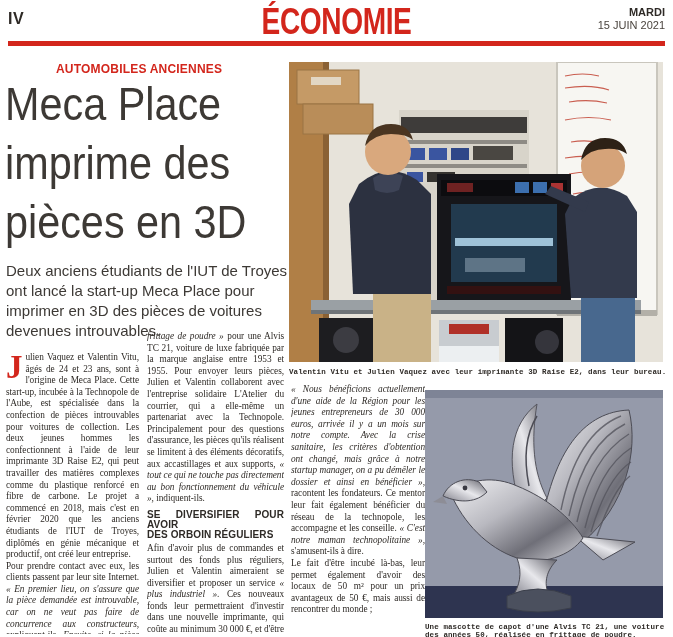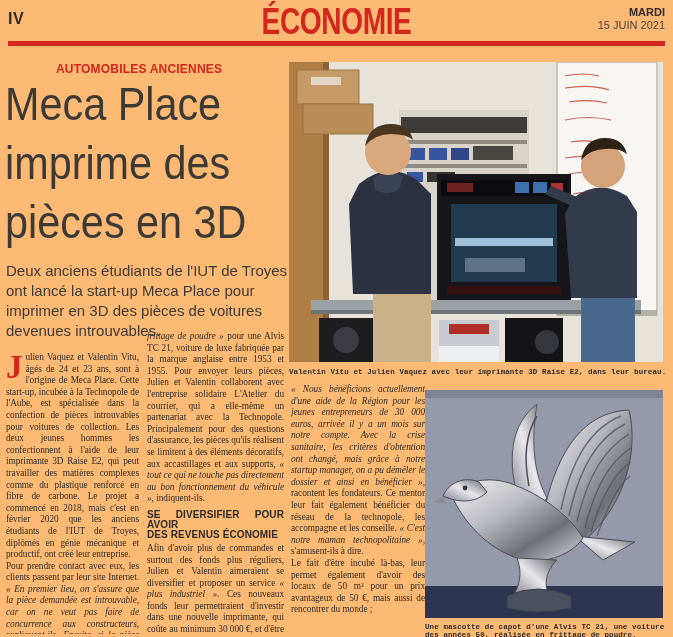--- a/index.html
+++ b/index.html
@@ -1,19 +1,19 @@
 <!DOCTYPE html>
 <html lang="fr"><head>
 <meta charset="utf-8">
 <style>
   * { margin:0; padding:0; box-sizing:border-box; }
   html,body { background:#777; }
   .page {
     position:relative; width:673px; height:637px; overflow:hidden;
-    background:#fdba74; color:#2e2a26;
+    background:#ffffff; color:#2e2a26;
     font-family:"Liberation Sans", sans-serif;
     margin:0 auto;
   }
   
   .masthead { position:absolute; left:8px; right:8px; top:0; height:40px; }
   .page-num { position:absolute; left:0; top:10px; font-size:16px; font-weight:bold; letter-spacing:.5px; }
   .section-title {
     position:absolute; left:0; right:0; top:1px; text-align:center;
     font-size:36px; font-weight:bold; color:#d3261c;
     transform:scaleX(.78); transform-origin:center; letter-spacing:-.5px;
@@ -85,21 +85,21 @@
   <div class="deck">Deux anciens étudiants de l'IUT de Troyes ont lancé la start-up Meca Place pour imprimer en 3D des pièces de voitures devenues introuvables.</div>
 
   <div class="col" id="col1">
       <p><span class="dropcap">J</span><span>ulien Vaquez et Valentin Vitu, âgés de 24 et 23 ans, sont à l'origine de Meca Place. Cette start-up, incubée à la Technopole de l'Aube, est spécialisée dans la confection de pièces introuvables pour voitures de collection. Les deux jeunes hommes les confectionnent à l'aide de leur imprimante 3D Raise E2, qui peut travailler des matières complexes comme du plastique renforcé en fibre de carbone. Le projet a commencé en 2018, mais c'est en février 2020 que les anciens étudiants de l'IUT de Troyes, diplômés en génie mécanique et productif, ont créé leur entreprise.</span></p>
       <p><span>Pour prendre contact avec eux, les clients passent par leur site Internet. </span><span class="it">« En premier lieu, on s'assure que la pièce demandée est introuvable, car on ne veut pas faire de concurrence aux constructeurs, </span><span>expliquent-ils. </span><span class="it">Ensuite, si la pièce l'est réellement, on estime le prix de fabrication, puis si le client est toujours partant, il nous envoie la pièce et commence alors la modélisation. » </span></p>
     </div>
   <div class="col" id="col2">
       <p><span class="it">frittage de poudre » </span><span>pour une Alvis TC 21, voiture de luxe fabriquée par la marque anglaise entre 1953 et 1955. Pour envoyer leurs pièces, Julien et Valentin collaborent avec l'entreprise solidaire L'Atelier du courrier, qui a elle-même un partenariat avec la Technopole. Principalement pour des questions d'assurance, les pièces qu'ils réalisent se limitent à des éléments décoratifs, aux accastillages et aux supports, </span><span class="it">« tout ce qui ne touche pas directement au bon fonctionnement du véhicule », </span><span>indiquent-ils.</span></p>
       <div class="subhead">
         <div>SE DIVERSIFIER POUR AVOIR</div>
-        <div>DES REVENUS ÉCONOMIE</div>
+        <div>DES ORBOIN RÉGULIERS</div>
       </div>
       <p><span>Afin d'avoir plus de commandes et surtout des fonds plus réguliers, Julien et Valentin aimeraient se diversifier et proposer un service </span><span class="it">« plus industriel »</span><span>. Ces nouveaux fonds leur permettraient d'investir dans une nouvelle imprimante, qui coûte au minimum 30 000 €, et d'être autonomes. Après un an d'activité en pleine crise sanitaire, les deux entrepreneurs ont réussi à réaliser un chiffre d'affaires de 15 000 €. Une belle performance, même s'ils attendaient mieux. </span></p>
     </div>
   <div class="col" id="col3">
       <p><span class="it">« Nous bénéficions actuellement d'une aide de la Région pour les jeunes entrepreneurs de 30 000 euros, arrivée il y a un mois sur notre compte. Avec la crise sanitaire, les critères d'obtention ont changé, mais grâce à notre startup manager, on a pu démêler le dossier et ainsi en bénéficier », </span><span>racontent les fondateurs. Ce mentor leur fait également bénéficier du réseau de la technopole, les accompagne et les conseille. </span><span class="it">« C'est notre maman technopolitaine », </span><span>s'amusent-ils à dire.</span></p>
       <p><span>Le fait d'être incubé là-bas, leur permet également d'avoir des locaux de 50 m² pour un prix avantageux de 50 €, mais aussi de rencontrer du monde ; </span></p>
     </div>
 
   <div class="photo" id="photo1">
     <svg width="374" height="300" viewBox="0 0 374 300">

